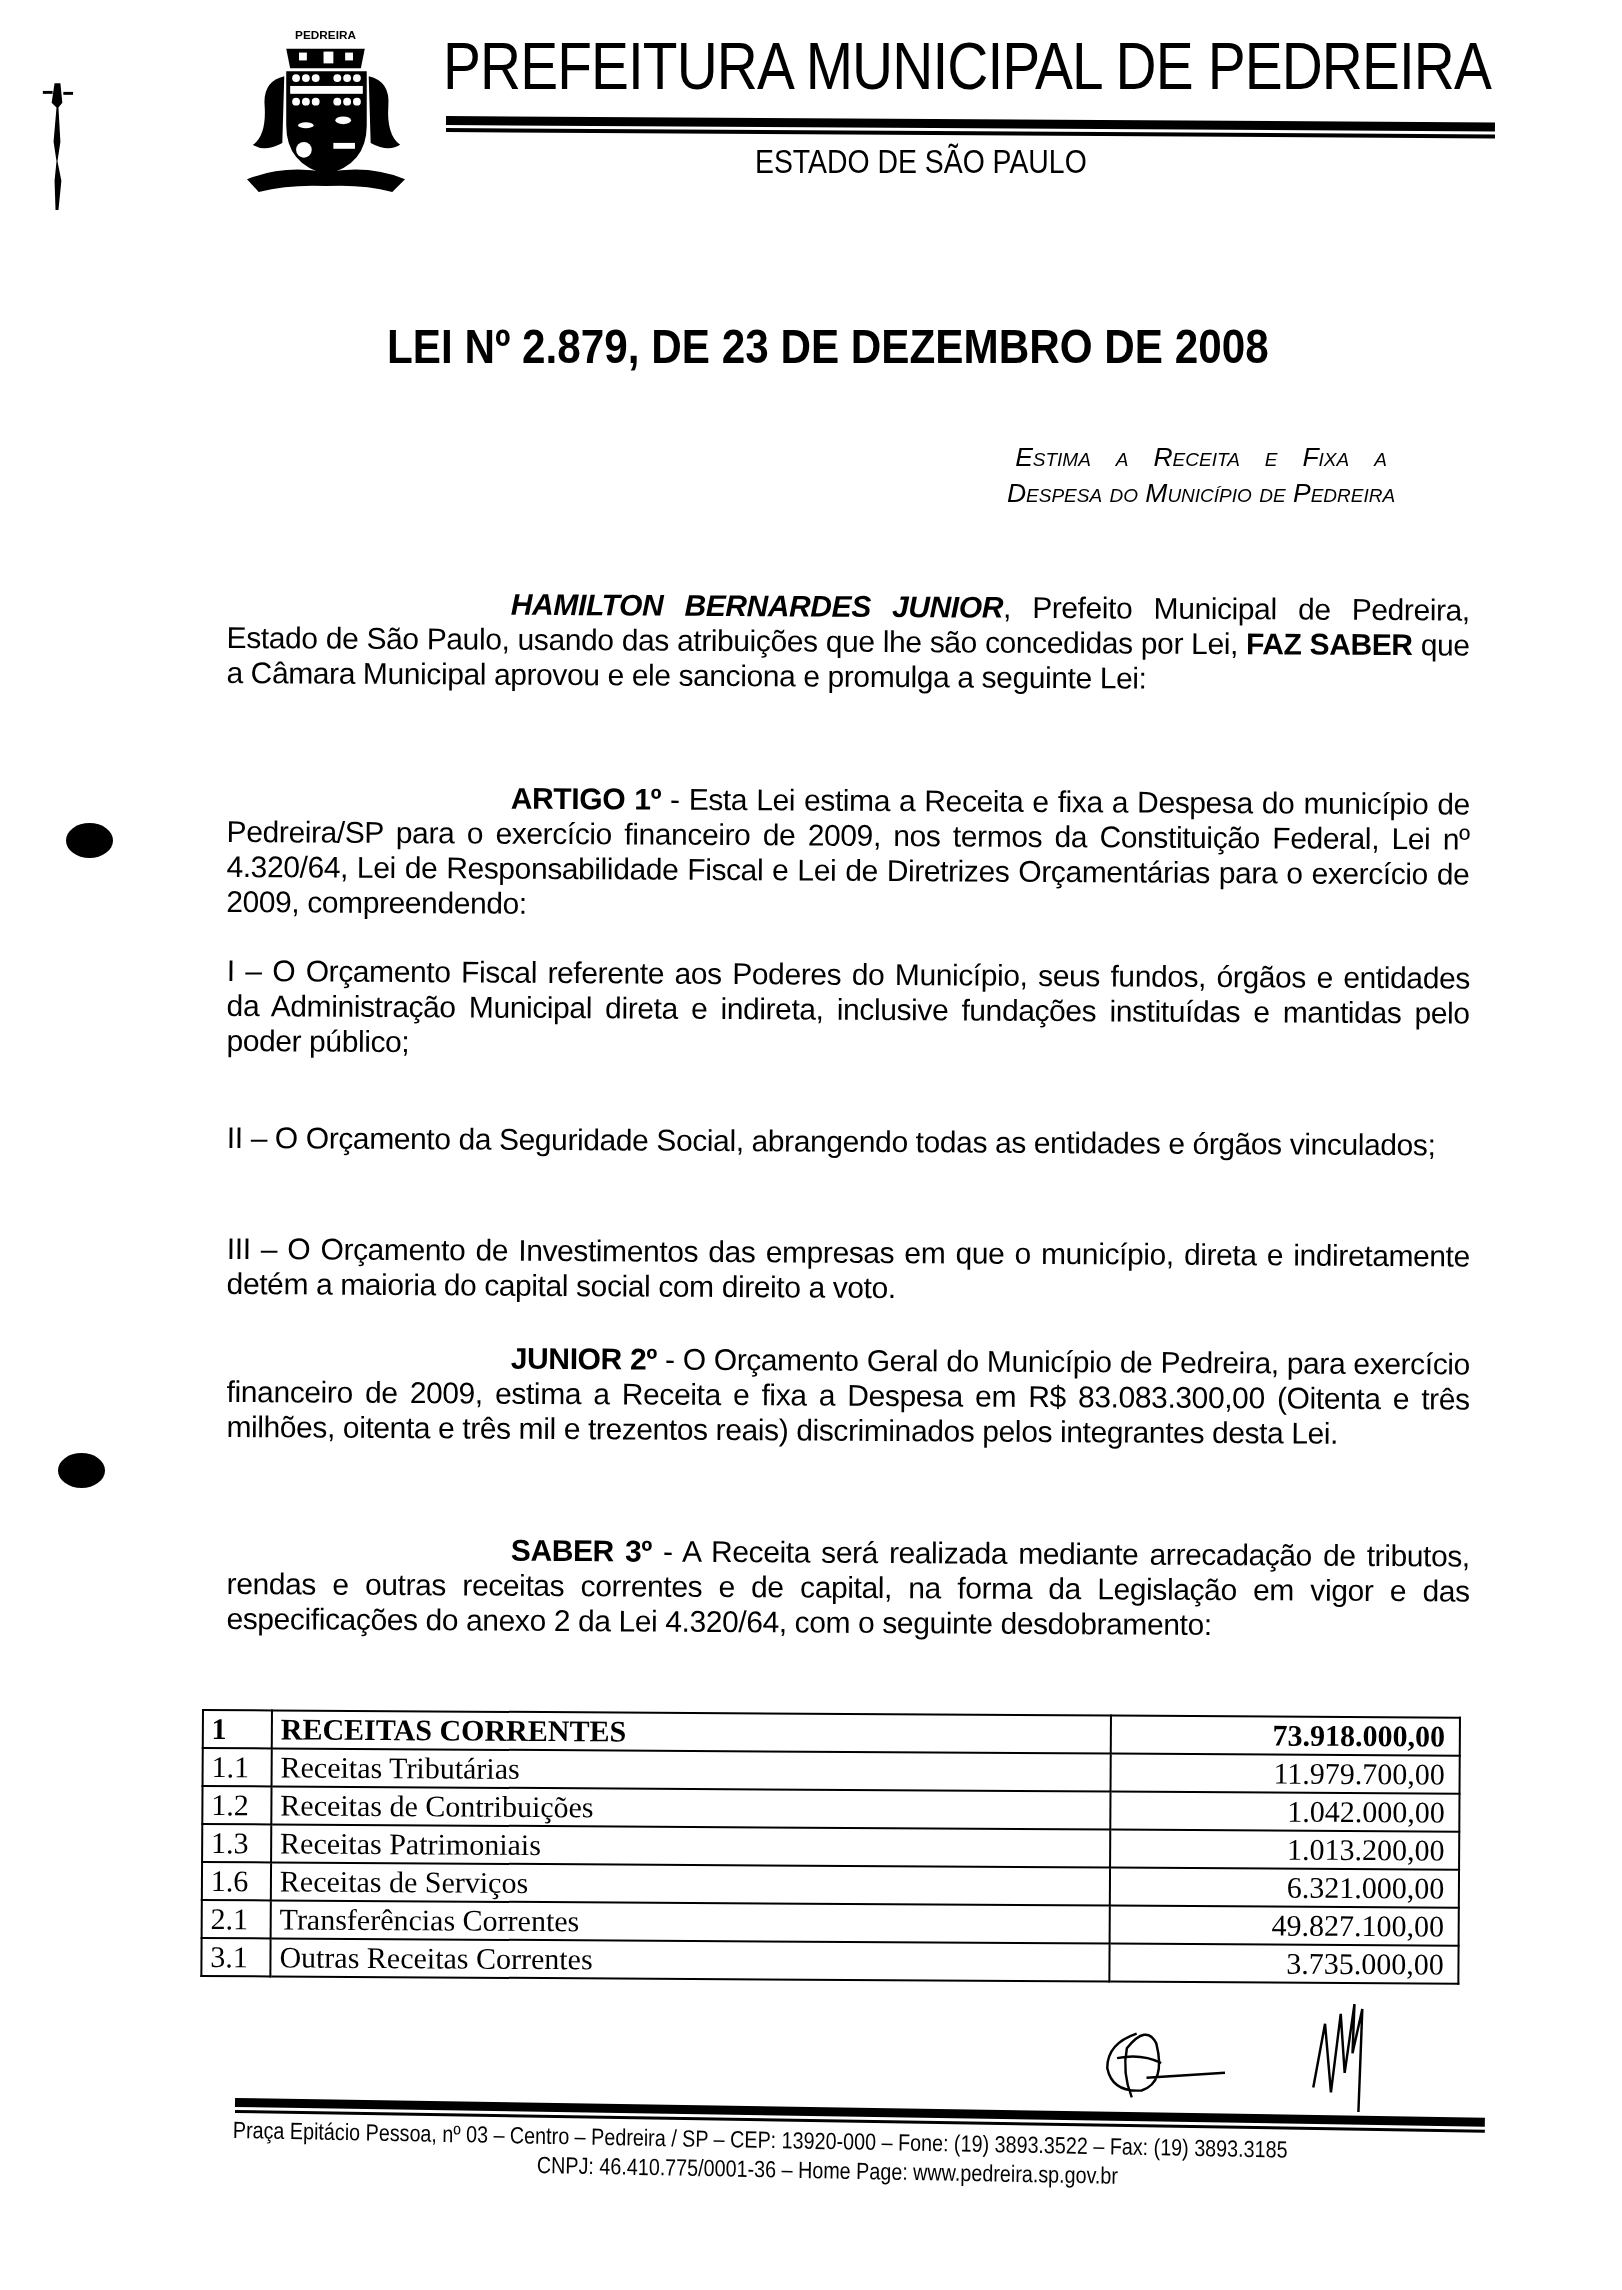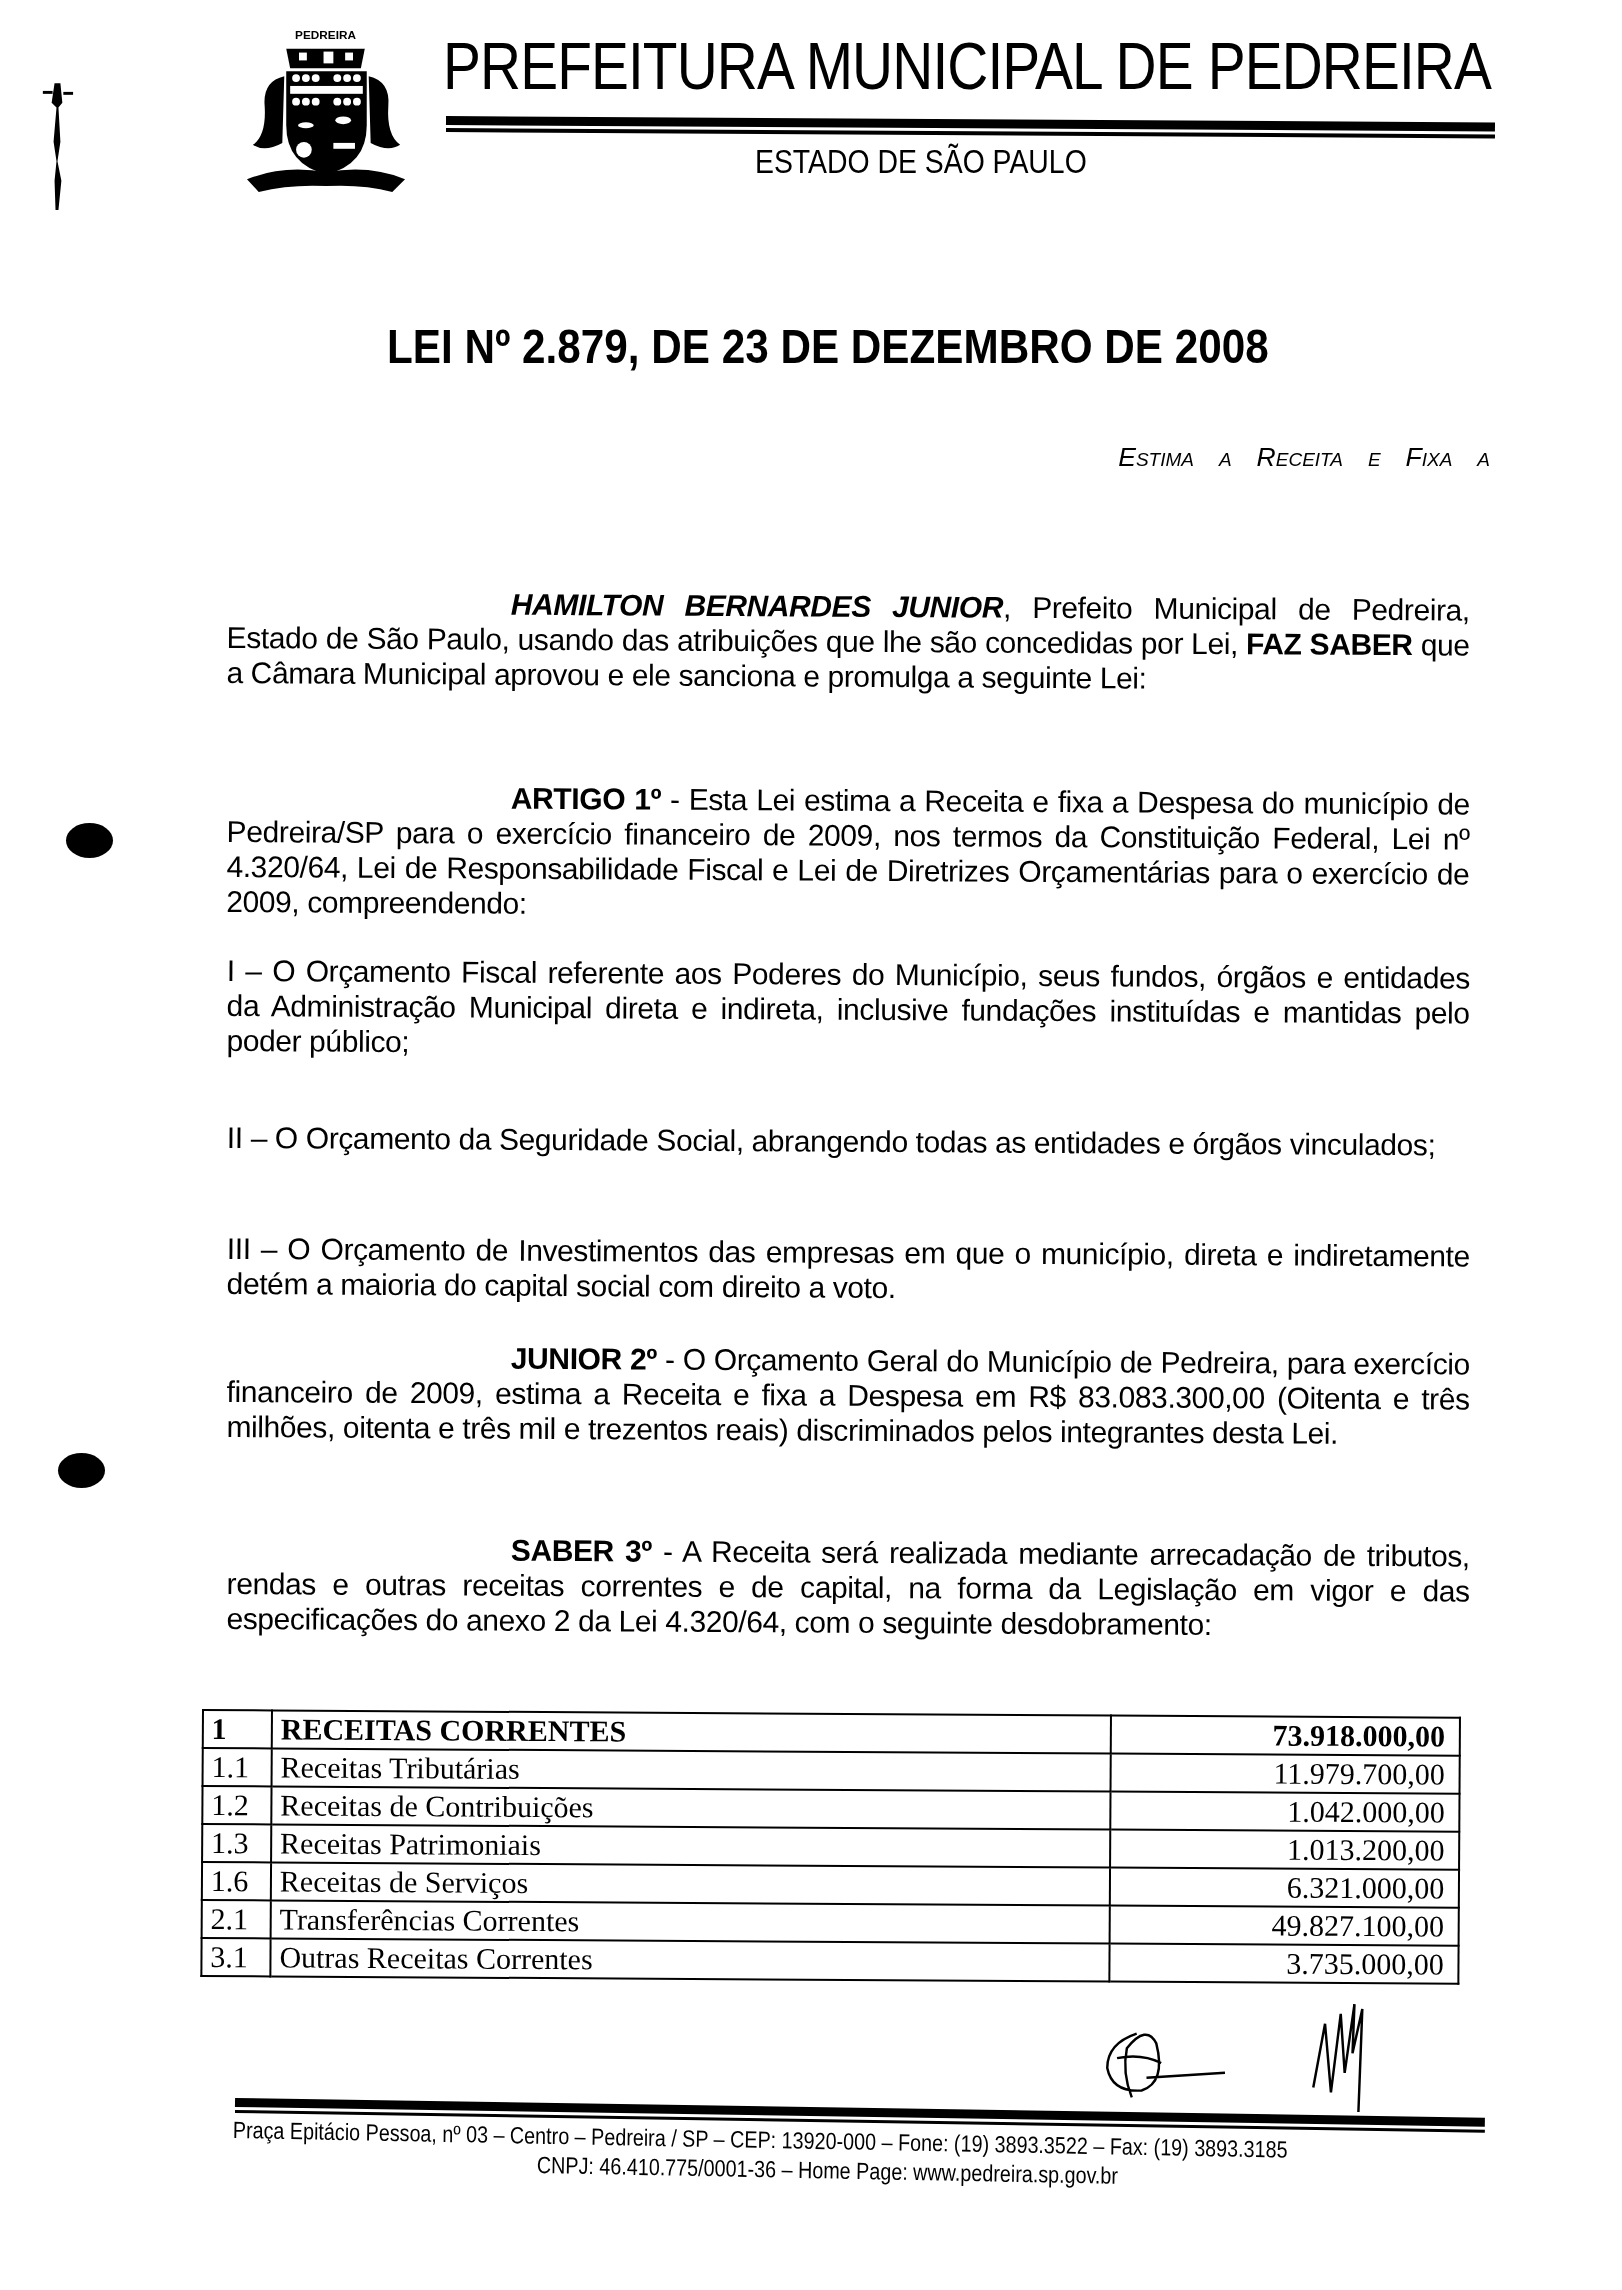--- a/index.html
+++ b/index.html
@@ -12,21 +12,21 @@
   #org-title { left: 443px; top: 33px; font-size: 66px; letter-spacing: -1px; transform: scaleX(0.86); transform-origin: left top; white-space: nowrap; line-height: 1; }
   #rule-top-thick { left: 446px; top: 116px; width: 1049px; height: 8.8px; background:#000; transform: rotate(0.35deg); transform-origin: left center; }
   #rule-top-thin { left: 446px; top: 128px; width: 1049px; height: 3.9px; background:#000; transform: rotate(0.35deg); transform-origin: left center; }
   #org-subtitle { left: 755px; top: 145px; font-size: 33px; transform: scaleX(0.86); transform-origin: left top; white-space: nowrap; line-height: 1; }
 
   
   #law-title { left: 387px; top: 323px; font-size: 48px; font-weight: bold; transform: scaleX(0.88); transform-origin: left top; white-space: nowrap; line-height: 1; }
 
   
   #ementa { left: 912px; top: 439px; width: 578px; font-style: italic; font-size: 26.5px; line-height: 36px; text-align: right; font-variant: small-caps; }
-  #ementa div { white-space: nowrap; }
+  #ementa div { white-space: nowrap; text-align: center; }
   #ementa .l1 { word-spacing: 17.6px; }
 
   
   .para { left: 227px; width: 1243px; font-size: 30px; line-height: 35px; text-align: justify; letter-spacing: -0.4px; }
   .para .indent { display: inline-block; width: 284px; }
   .b { font-weight: bold; }
   .bi { font-weight: bold; font-style: italic; }
   #p-intro { top: 585px; transform: rotate(0.35deg); transform-origin: left top; }
   #p-art1 { top: 779px; transform: rotate(0.35deg); transform-origin: left top; }
   #p-item1 { top: 953px; transform: rotate(0.35deg); transform-origin: left top; }
@@ -100,20 +100,21 @@
 
 <div id="org-title" class="abs">PREFEITURA MUNICIPAL DE PEDREIRA</div>
 <div id="rule-top-thick" class="abs"></div>
 <div id="rule-top-thin" class="abs"></div>
 <div id="org-subtitle" class="abs">ESTADO DE SÃO PAULO</div>
 
 <div id="law-title" class="abs">LEI Nº 2.879, DE 23 DE DEZEMBRO DE 2008</div>
 
 <div id="ementa" class="abs">
   <div class="l1">Estima a Receita e Fixa a</div>
+  <div>Despesa do Município de Pedreira</div>
 </div>
 
 <div id="hole-1" class="abs hole"></div>
 <div id="hole-2" class="abs hole"></div>
 
 <div id="p-intro" class="abs para"><span class="indent"></span><span class="bi">HAMILTON BERNARDES JUNIOR</span><span>, Prefeito Municipal de Pedreira, Estado de São Paulo, usando das atribuições que lhe são concedidas por Lei, </span><span class="b">FAZ SABER</span><span> que a Câmara Municipal aprovou e ele sanciona e promulga a seguinte Lei:</span></div>
 
 <div id="p-art1" class="abs para"><span class="indent"></span><span class="b">ARTIGO 1º</span><span> - Esta Lei estima a Receita e fixa a Despesa do município de Pedreira/SP para o exercício financeiro de 2009, nos termos da Constituição Federal, Lei nº 4.320/64, Lei de Responsabilidade Fiscal e Lei de Diretrizes Orçamentárias para o exercício de 2009, compreendendo:</span></div>
 
 <div id="p-item1" class="abs para">I – O Orçamento Fiscal referente aos Poderes do Município, seus fundos, órgãos e entidades da Administração Municipal direta e indireta, inclusive fundações instituídas e mantidas pelo poder público;</div>

